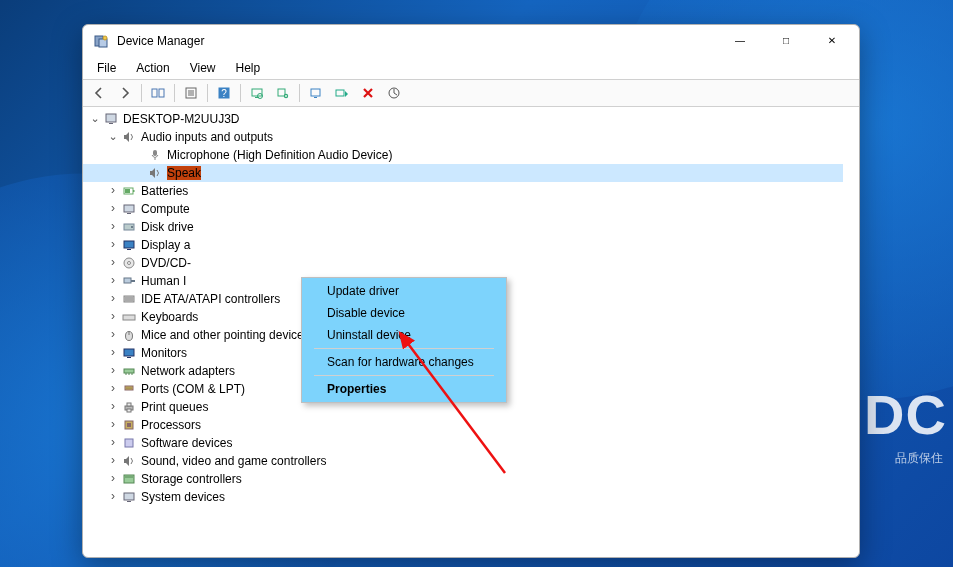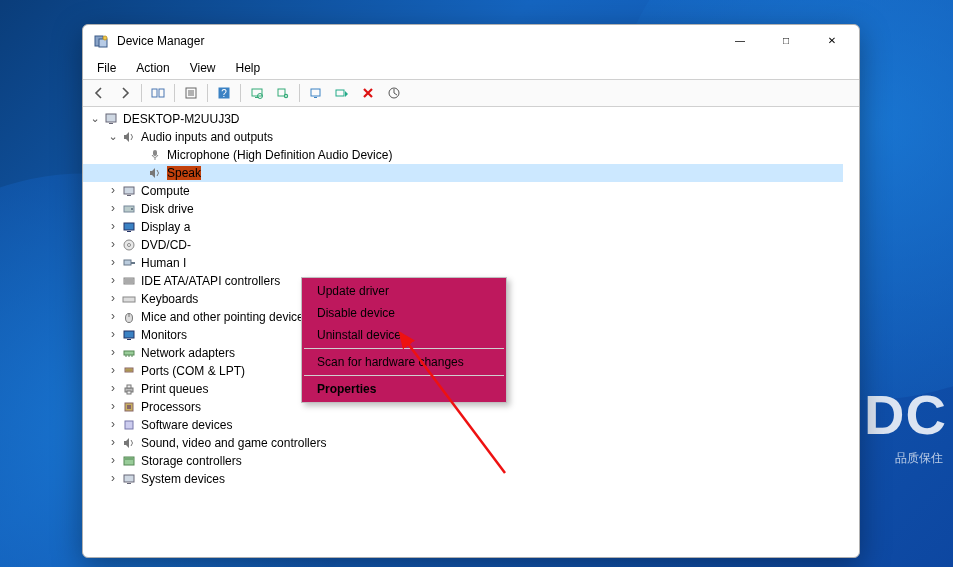--- a/index.html
+++ b/index.html
@@ -154,24 +154,24 @@
     padding: 0 6px;
     font-size: 12px;
     background: #f5f5f5;
   }
   .statusbar .stat-cell1 { flex: 0 0 555px; }
   .statusbar .stat-sep { width: 1px; height: 16px; background: #ccc; margin: 0 4px; }
   .context-menu {
     position: absolute;
     left: 218px; top: 170px;
     width: 206px;
-    background: #be185d;
+    background: #7dd3fc;
     border: 1px solid #bfbfbf;
     box-shadow: 3px 3px 6px rgba(0,0,0,0.25);
-    padding: 2px 1px;
+    padding: 2px 11px;
     z-index: 50;
   }
   .ctx-item {
     padding: 4px 14px;
     font-size: 12px;
   }
   .ctx-sep {
     height: 1px; background: #d0d0d0; margin: 2px 1px;
   }
   .ctx-bold { font-weight: 700; }
@@ -324,20 +324,31 @@
       </div>
       <div class="node indent-2 selected">
         <span class="expander none"></span>
         <span class="dev-icon">
             <svg width="14" height="14" viewBox="0 0 14 14">
               <path d="M2 5h2l3-3v10l-3-3H2z" fill="#777"></path>
               <path d="M9 4 q3 3 0 6" fill="none" stroke="#777"></path>
             </svg>
           </span>
         <span class="label">Speak</span>
+      </div>
+      <div class="node indent-1">
+        <span class="expander closed"></span>
+        <span class="dev-icon">
+            <svg width="14" height="14" viewBox="0 0 14 14">
+              <rect x="2" y="4" width="9" height="6" fill="none" stroke="#6a6"></rect>
+              <rect x="11" y="6" width="1.5" height="2" fill="#6a6"></rect>
+              <rect x="3" y="5" width="5" height="4" fill="#6a6"></rect>
+            </svg>
+          </span>
+        <span class="label">Batteries</span>
       </div>
       <div class="node indent-1">
         <span class="expander closed"></span>
         <span class="dev-icon">
             <svg width="14" height="14" viewBox="0 0 14 14">
               <rect x="2" y="3" width="10" height="7" fill="#cfd8e3" stroke="#667"></rect>
               <rect x="5" y="11" width="4" height="1" fill="#667"></rect>
             </svg>
           </span>
         <span class="label">Compute</span>

